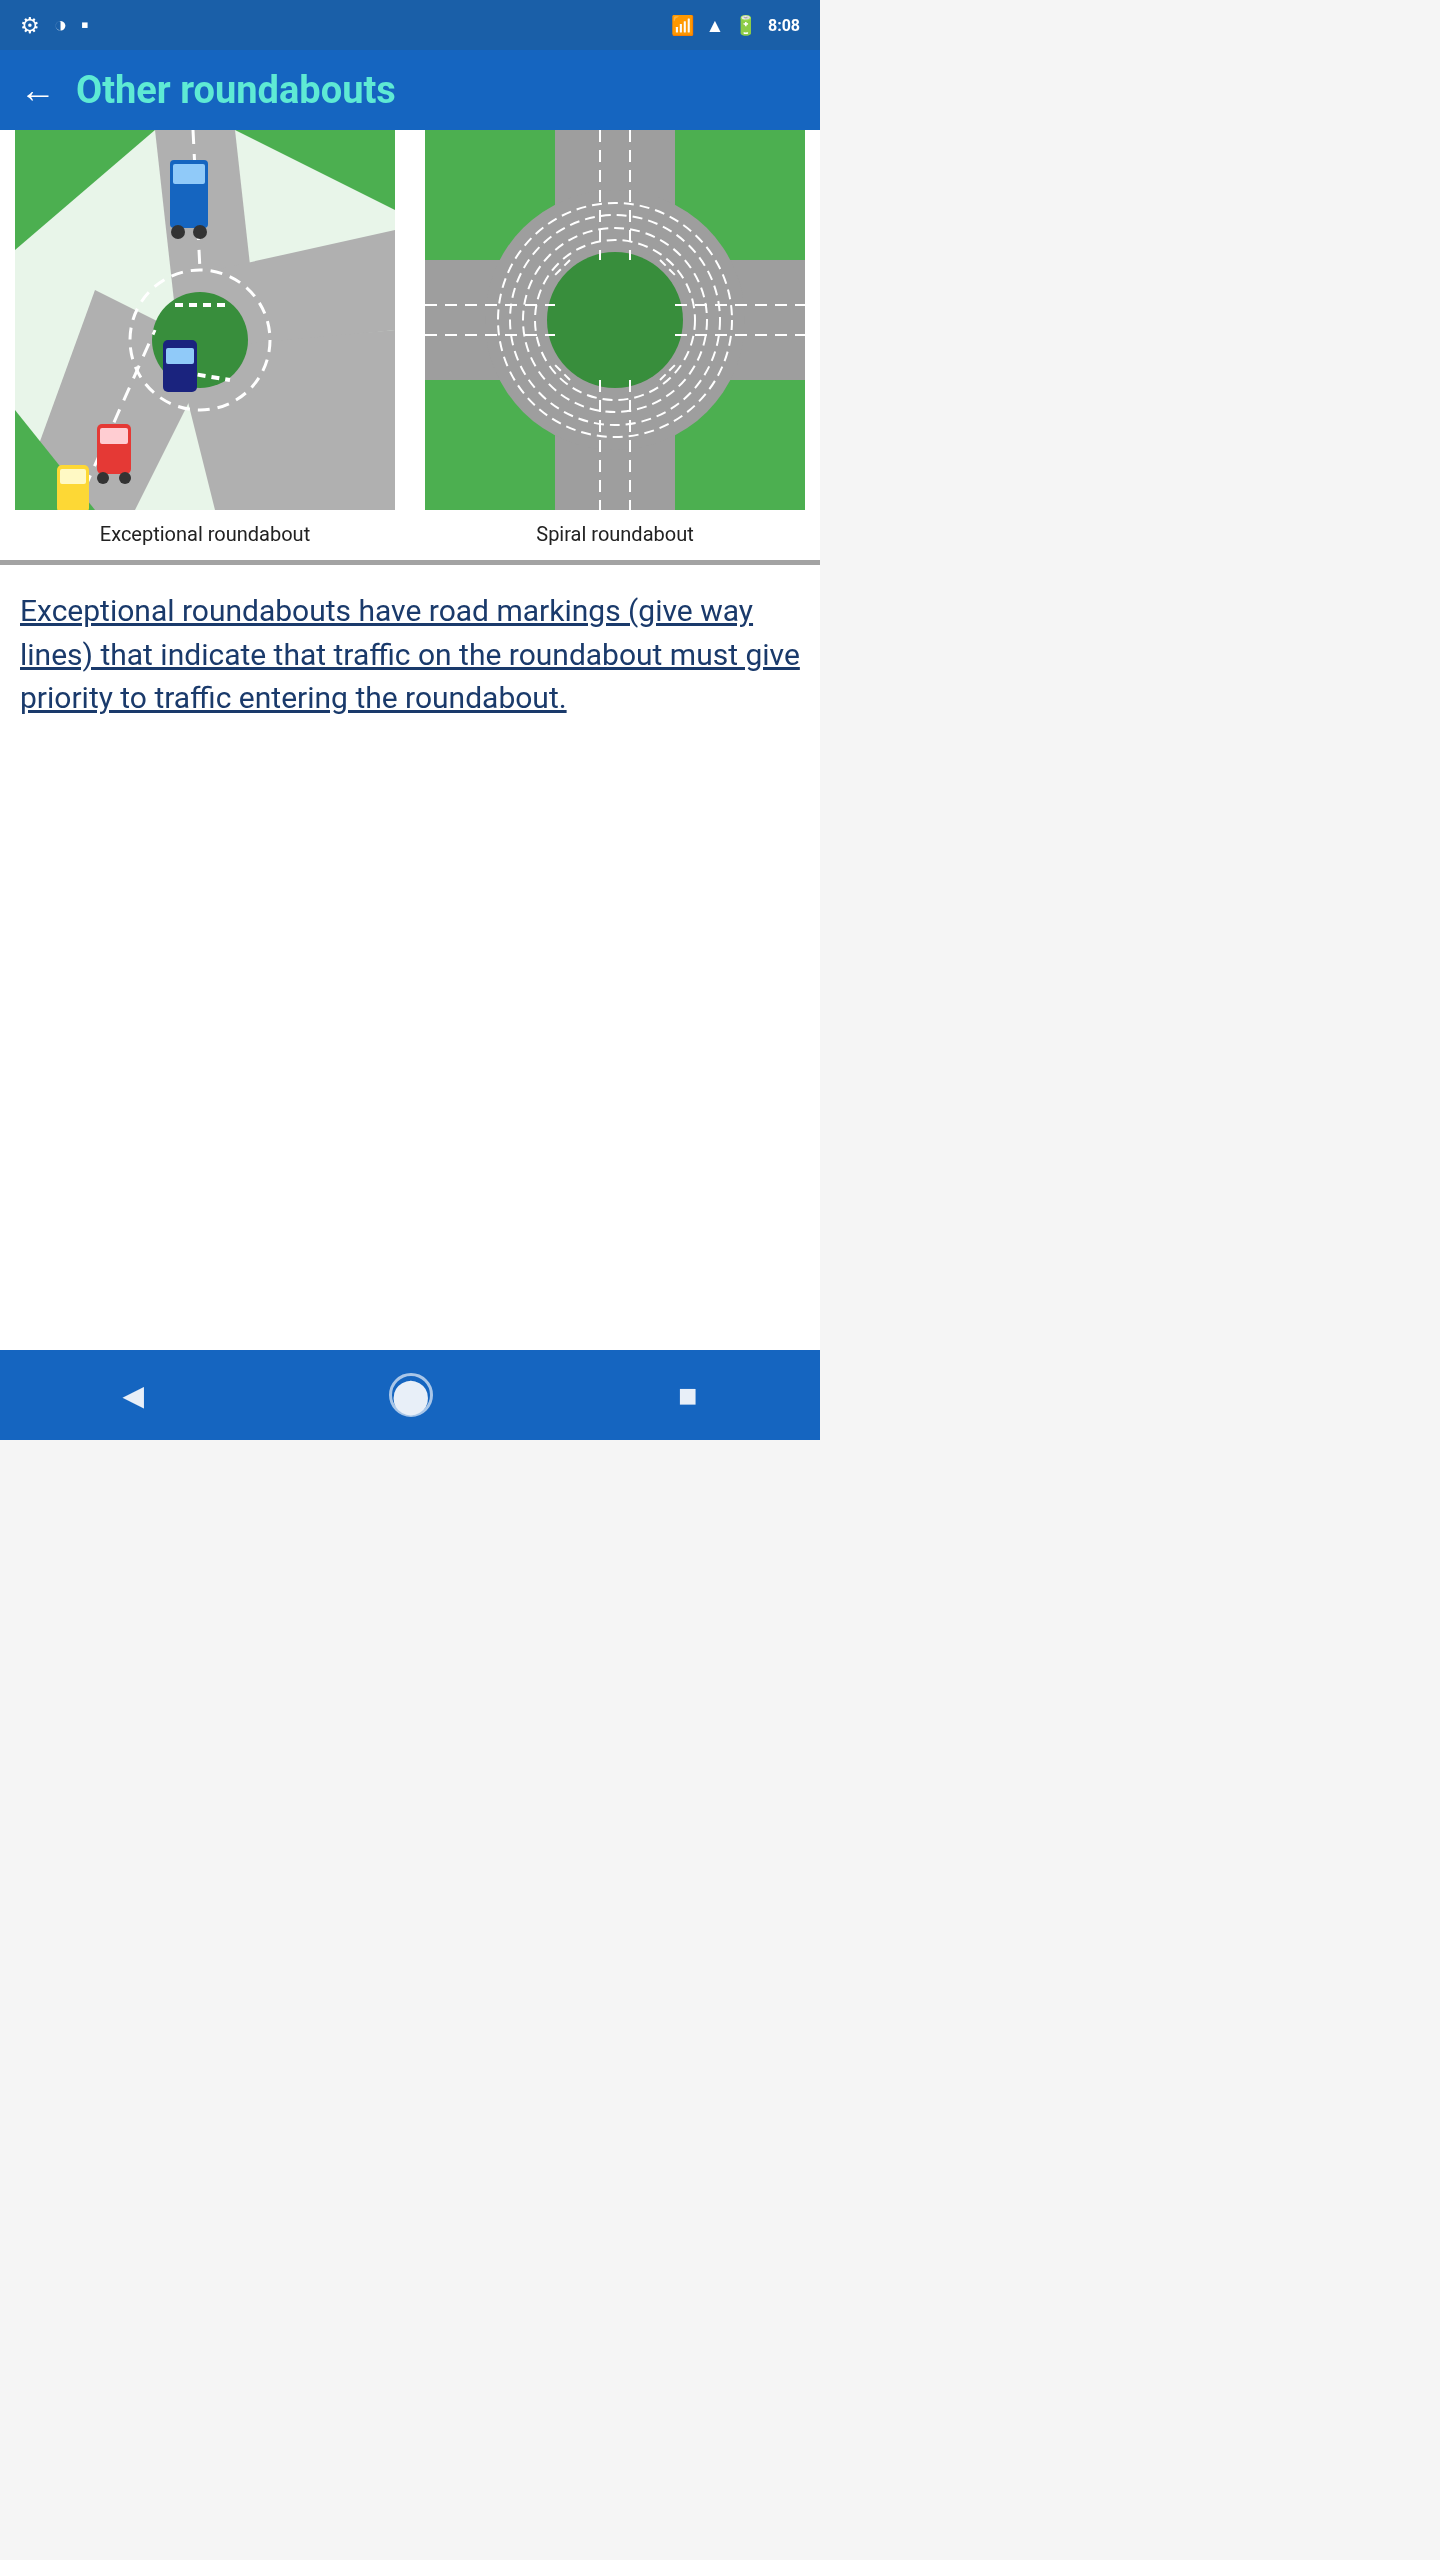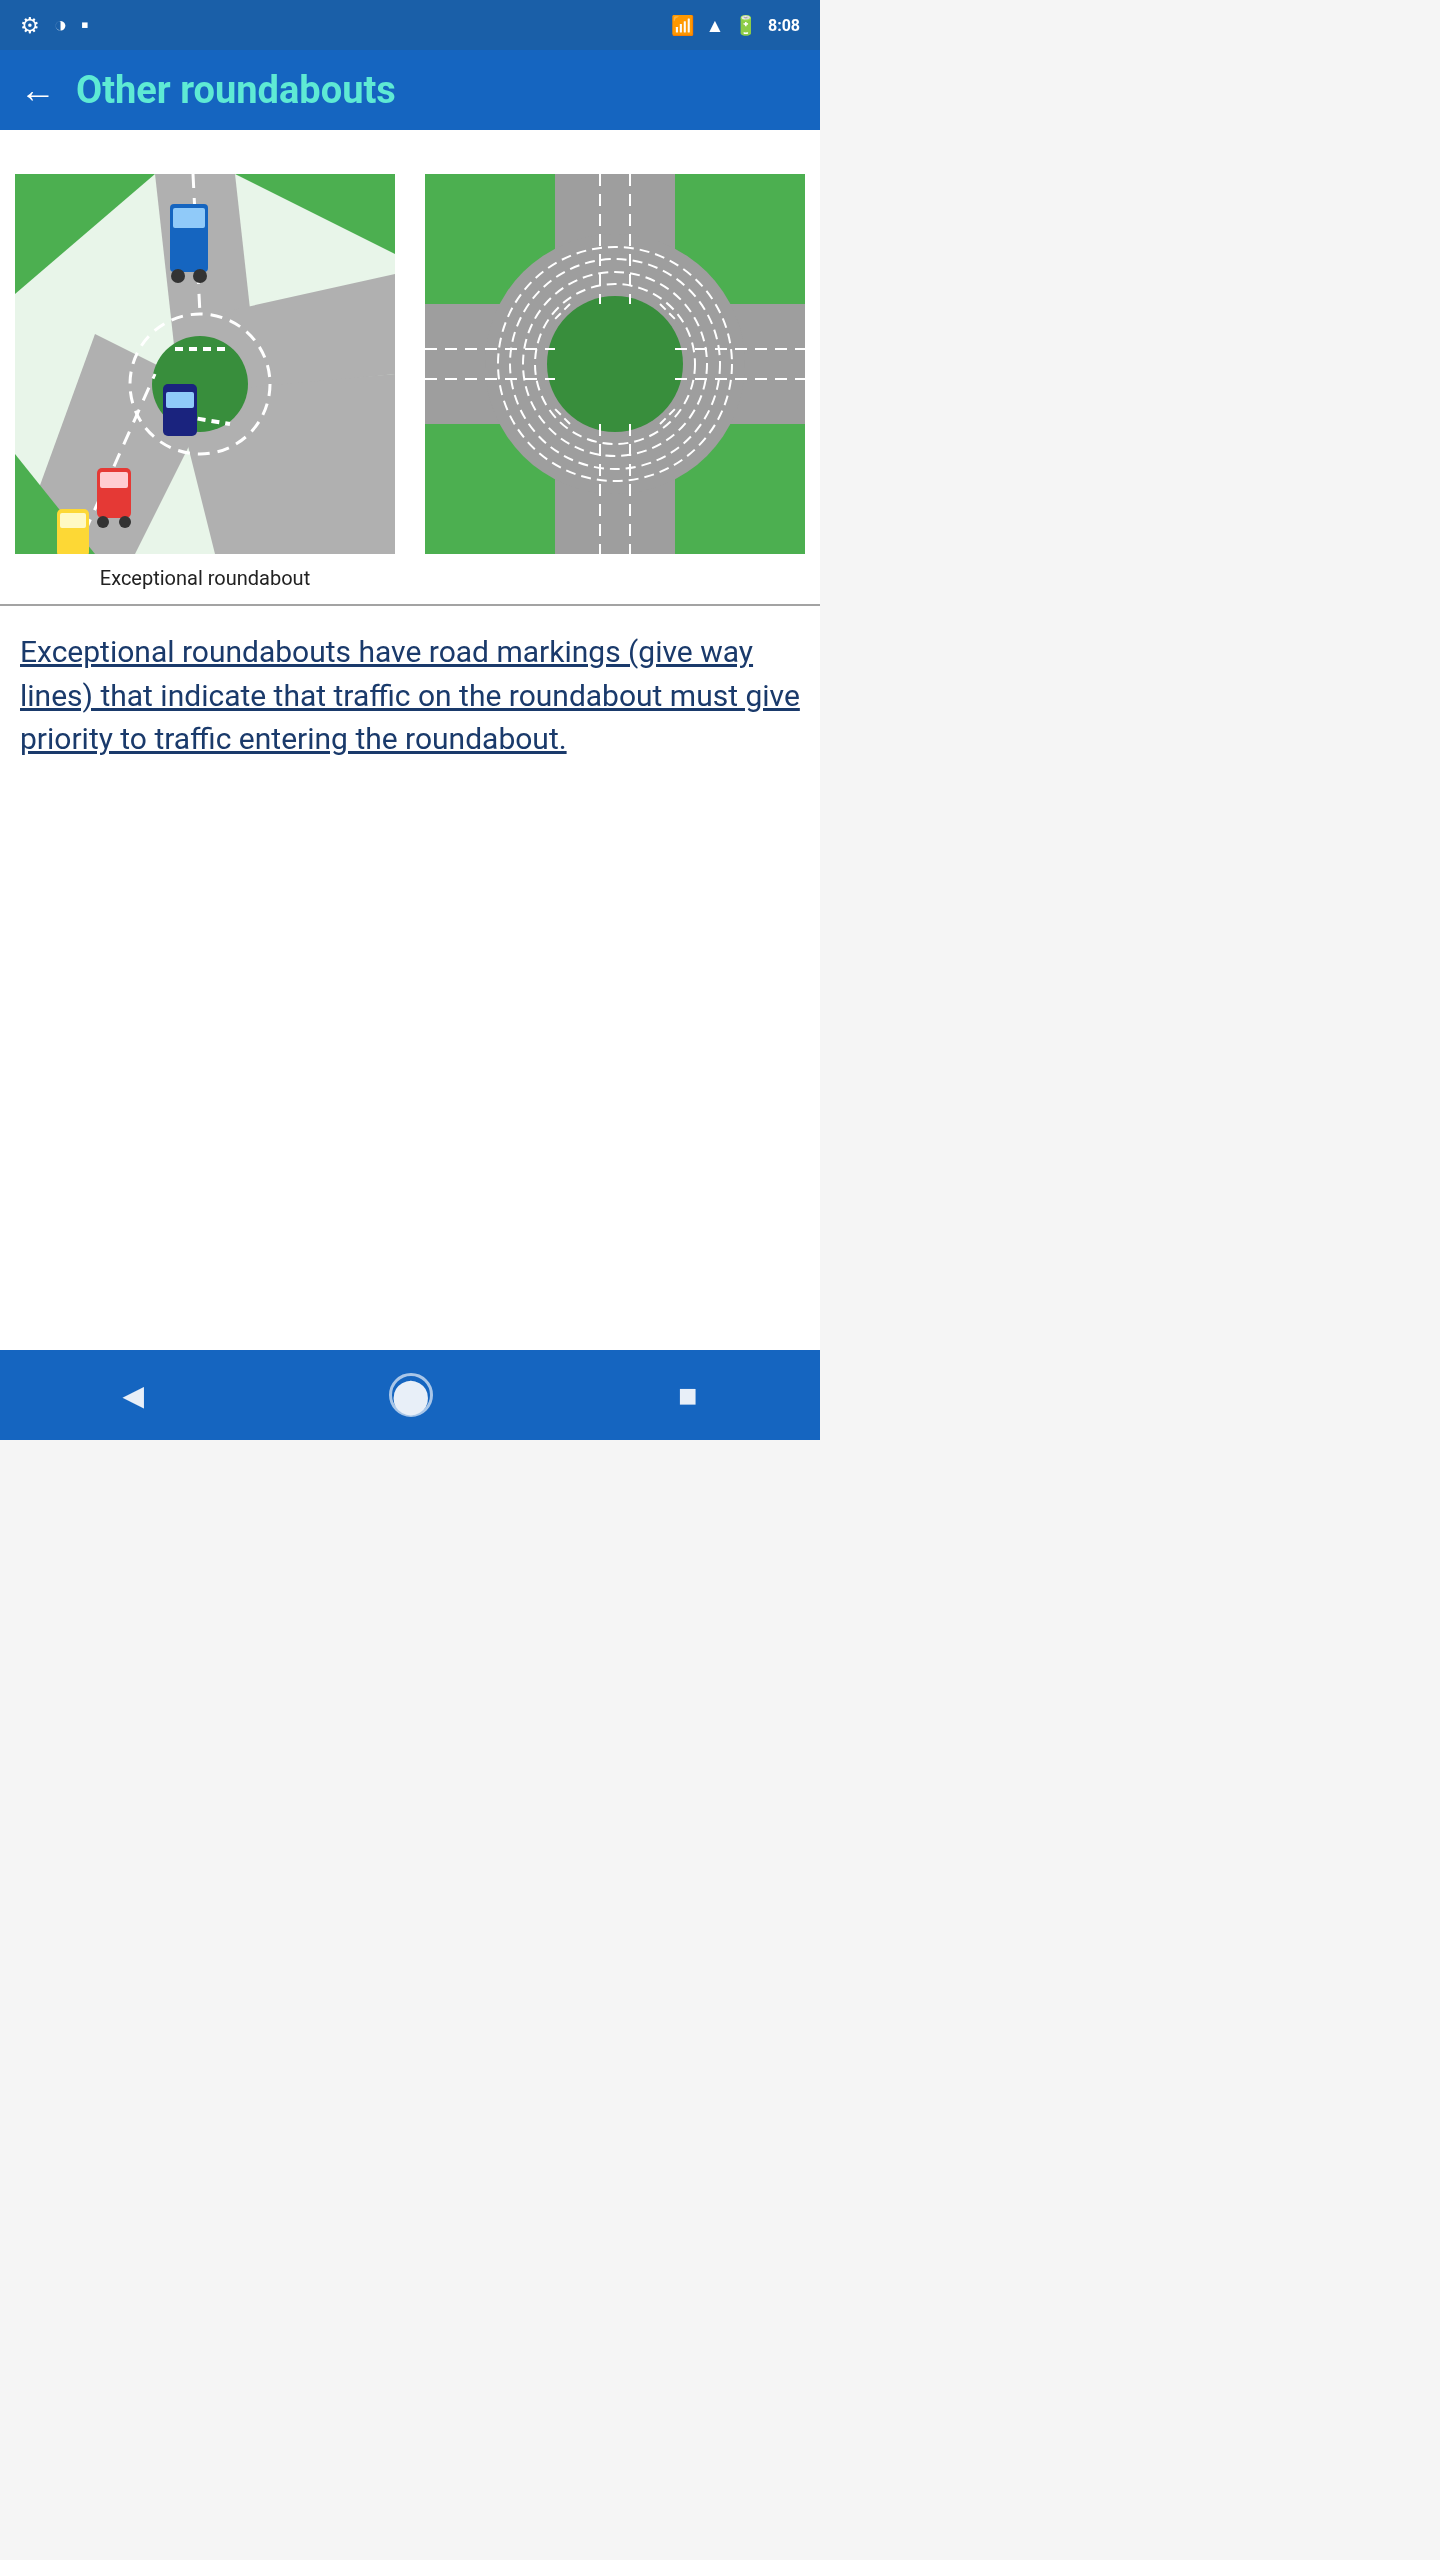--- a/index.html
+++ b/index.html
@@ -65,22 +65,21 @@
     .content {
       flex: 1;
       background: #ffffff;
       padding: 0;
     }
 
     
     .images-row {
       display: flex;
       width: 100%;
-      border-bottom: 2px solid #a3a3a3;
-      margin-top: 44px;
+      border-bottom: 5px solid #a3a3a3;
     }
 
     .image-container {
       flex: 1;
       position: relative;
       padding-bottom: 10px;
     }
 
     
     .exceptional-roundabout {
@@ -241,20 +240,21 @@
         <line x1="0" y1="205" x2="130" y2="205" stroke="white" stroke-width="2" stroke-dasharray="12,8"></line>
 
         <line x1="250" y1="175" x2="380" y2="175" stroke="white" stroke-width="2" stroke-dasharray="12,8"></line>
         <line x1="250" y1="205" x2="380" y2="205" stroke="white" stroke-width="2" stroke-dasharray="12,8"></line>
 
         <line x1="145" y1="130" x2="130" y2="145" stroke="white" stroke-width="2" stroke-dasharray="8,5"></line>
         <line x1="235" y1="130" x2="250" y2="145" stroke="white" stroke-width="2" stroke-dasharray="8,5"></line>
         <line x1="145" y1="250" x2="130" y2="235" stroke="white" stroke-width="2" stroke-dasharray="8,5"></line>
         <line x1="235" y1="250" x2="250" y2="235" stroke="white" stroke-width="2" stroke-dasharray="8,5"></line>
       </svg>
+      <div class="image-label">Spiral roundabout</div>
     </div>
 
   </div>
 
   <div class="text-content">
     <p class="text-para">Exceptional roundabouts have road markings (give way lines) that indicate that traffic on the roundabout must give priority to traffic entering the roundabout.</p>
   </div>
 
 </div>
 

